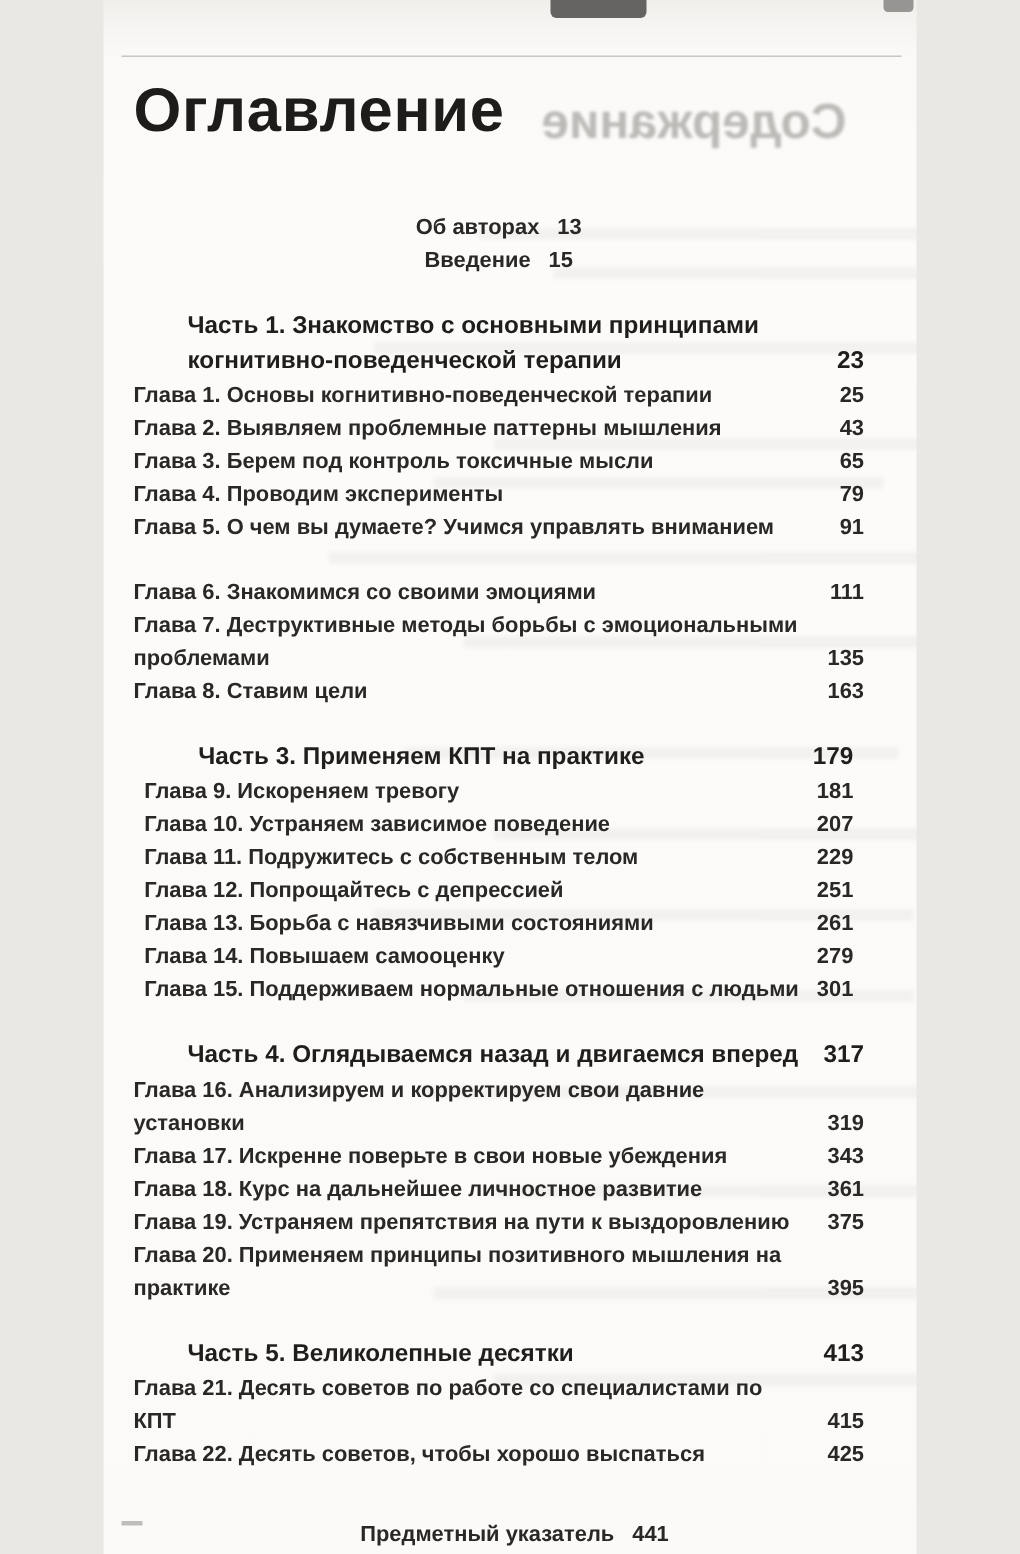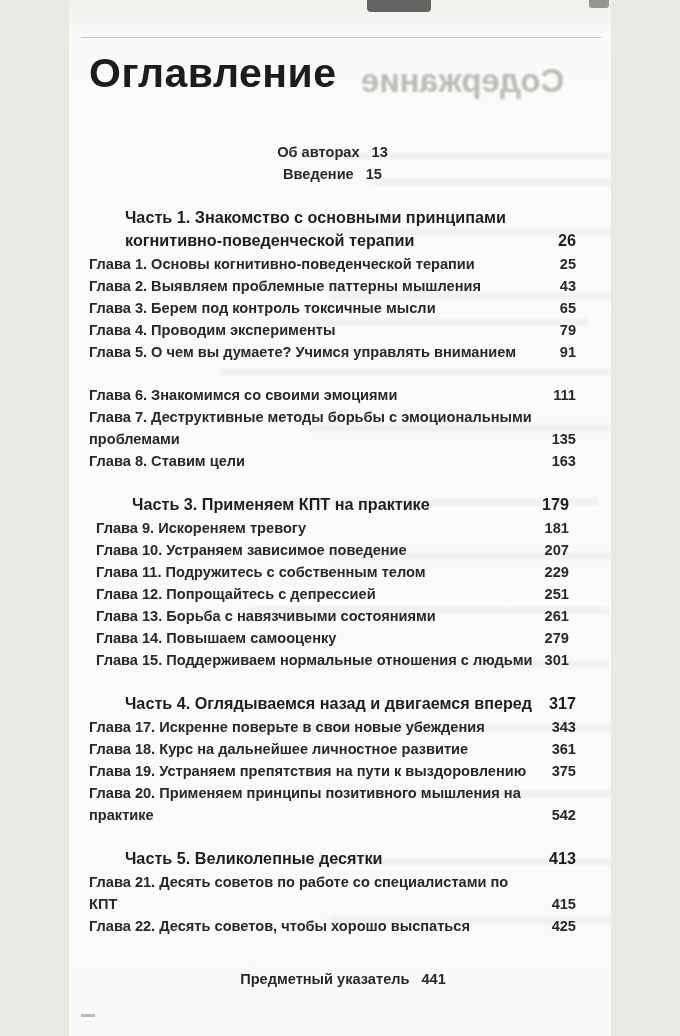--- a/index.html
+++ b/index.html
@@ -78,21 +78,21 @@
         <span class="label">Об авторах</span>
         <span class="pnum">13</span>
       </div>
       <div class="row entry">
         <span class="label">Введение</span>
         <span class="pnum">15</span>
       </div>
       <div class="section">
         <div class="row part-heading">
           <span class="label">Часть 1. Знакомство с основными принципами когнитивно-поведенческой терапии</span>
-          <span class="pnum">26</span>
+          <span class="pnum">23</span>
         </div>
         <div class="row entry">
           <span class="label">Глава 1. Основы когнитивно-поведенческой терапии</span>
           <span class="pnum">25</span>
         </div>
         <div class="row entry">
           <span class="label">Глава 2. Выявляем проблемные паттерны мышления</span>
           <span class="pnum">43</span>
         </div>
         <div class="row entry">
@@ -155,34 +155,38 @@
           <span class="label">Глава 15. Поддерживаем нормальные отношения с людьми</span>
           <span class="pnum">301</span>
         </div>
       </div>
       <div class="section">
         <div class="row part-heading">
           <span class="label">Часть 4. Оглядываемся назад и двигаемся вперед</span>
           <span class="pnum">317</span>
         </div>
         <div class="row entry">
+          <span class="label">Глава 16. Анализируем и корректируем свои давние установки</span>
+          <span class="pnum">319</span>
+        </div>
+        <div class="row entry">
           <span class="label">Глава 17. Искренне поверьте в свои новые убеждения</span>
           <span class="pnum">343</span>
         </div>
         <div class="row entry">
           <span class="label">Глава 18. Курс на дальнейшее личностное развитие</span>
           <span class="pnum">361</span>
         </div>
         <div class="row entry">
           <span class="label">Глава 19. Устраняем препятствия на пути к выздоровлению</span>
           <span class="pnum">375</span>
         </div>
         <div class="row entry">
           <span class="label">Глава 20. Применяем принципы позитивного мышления на практике</span>
-          <span class="pnum">542</span>
+          <span class="pnum">395</span>
         </div>
       </div>
       <div class="section">
         <div class="row part-heading">
           <span class="label">Часть 5. Великолепные десятки</span>
           <span class="pnum">413</span>
         </div>
         <div class="row entry">
           <span class="label">Глава 21. Десять советов по работе со специалистами по КПТ</span>
           <span class="pnum">415</span>

